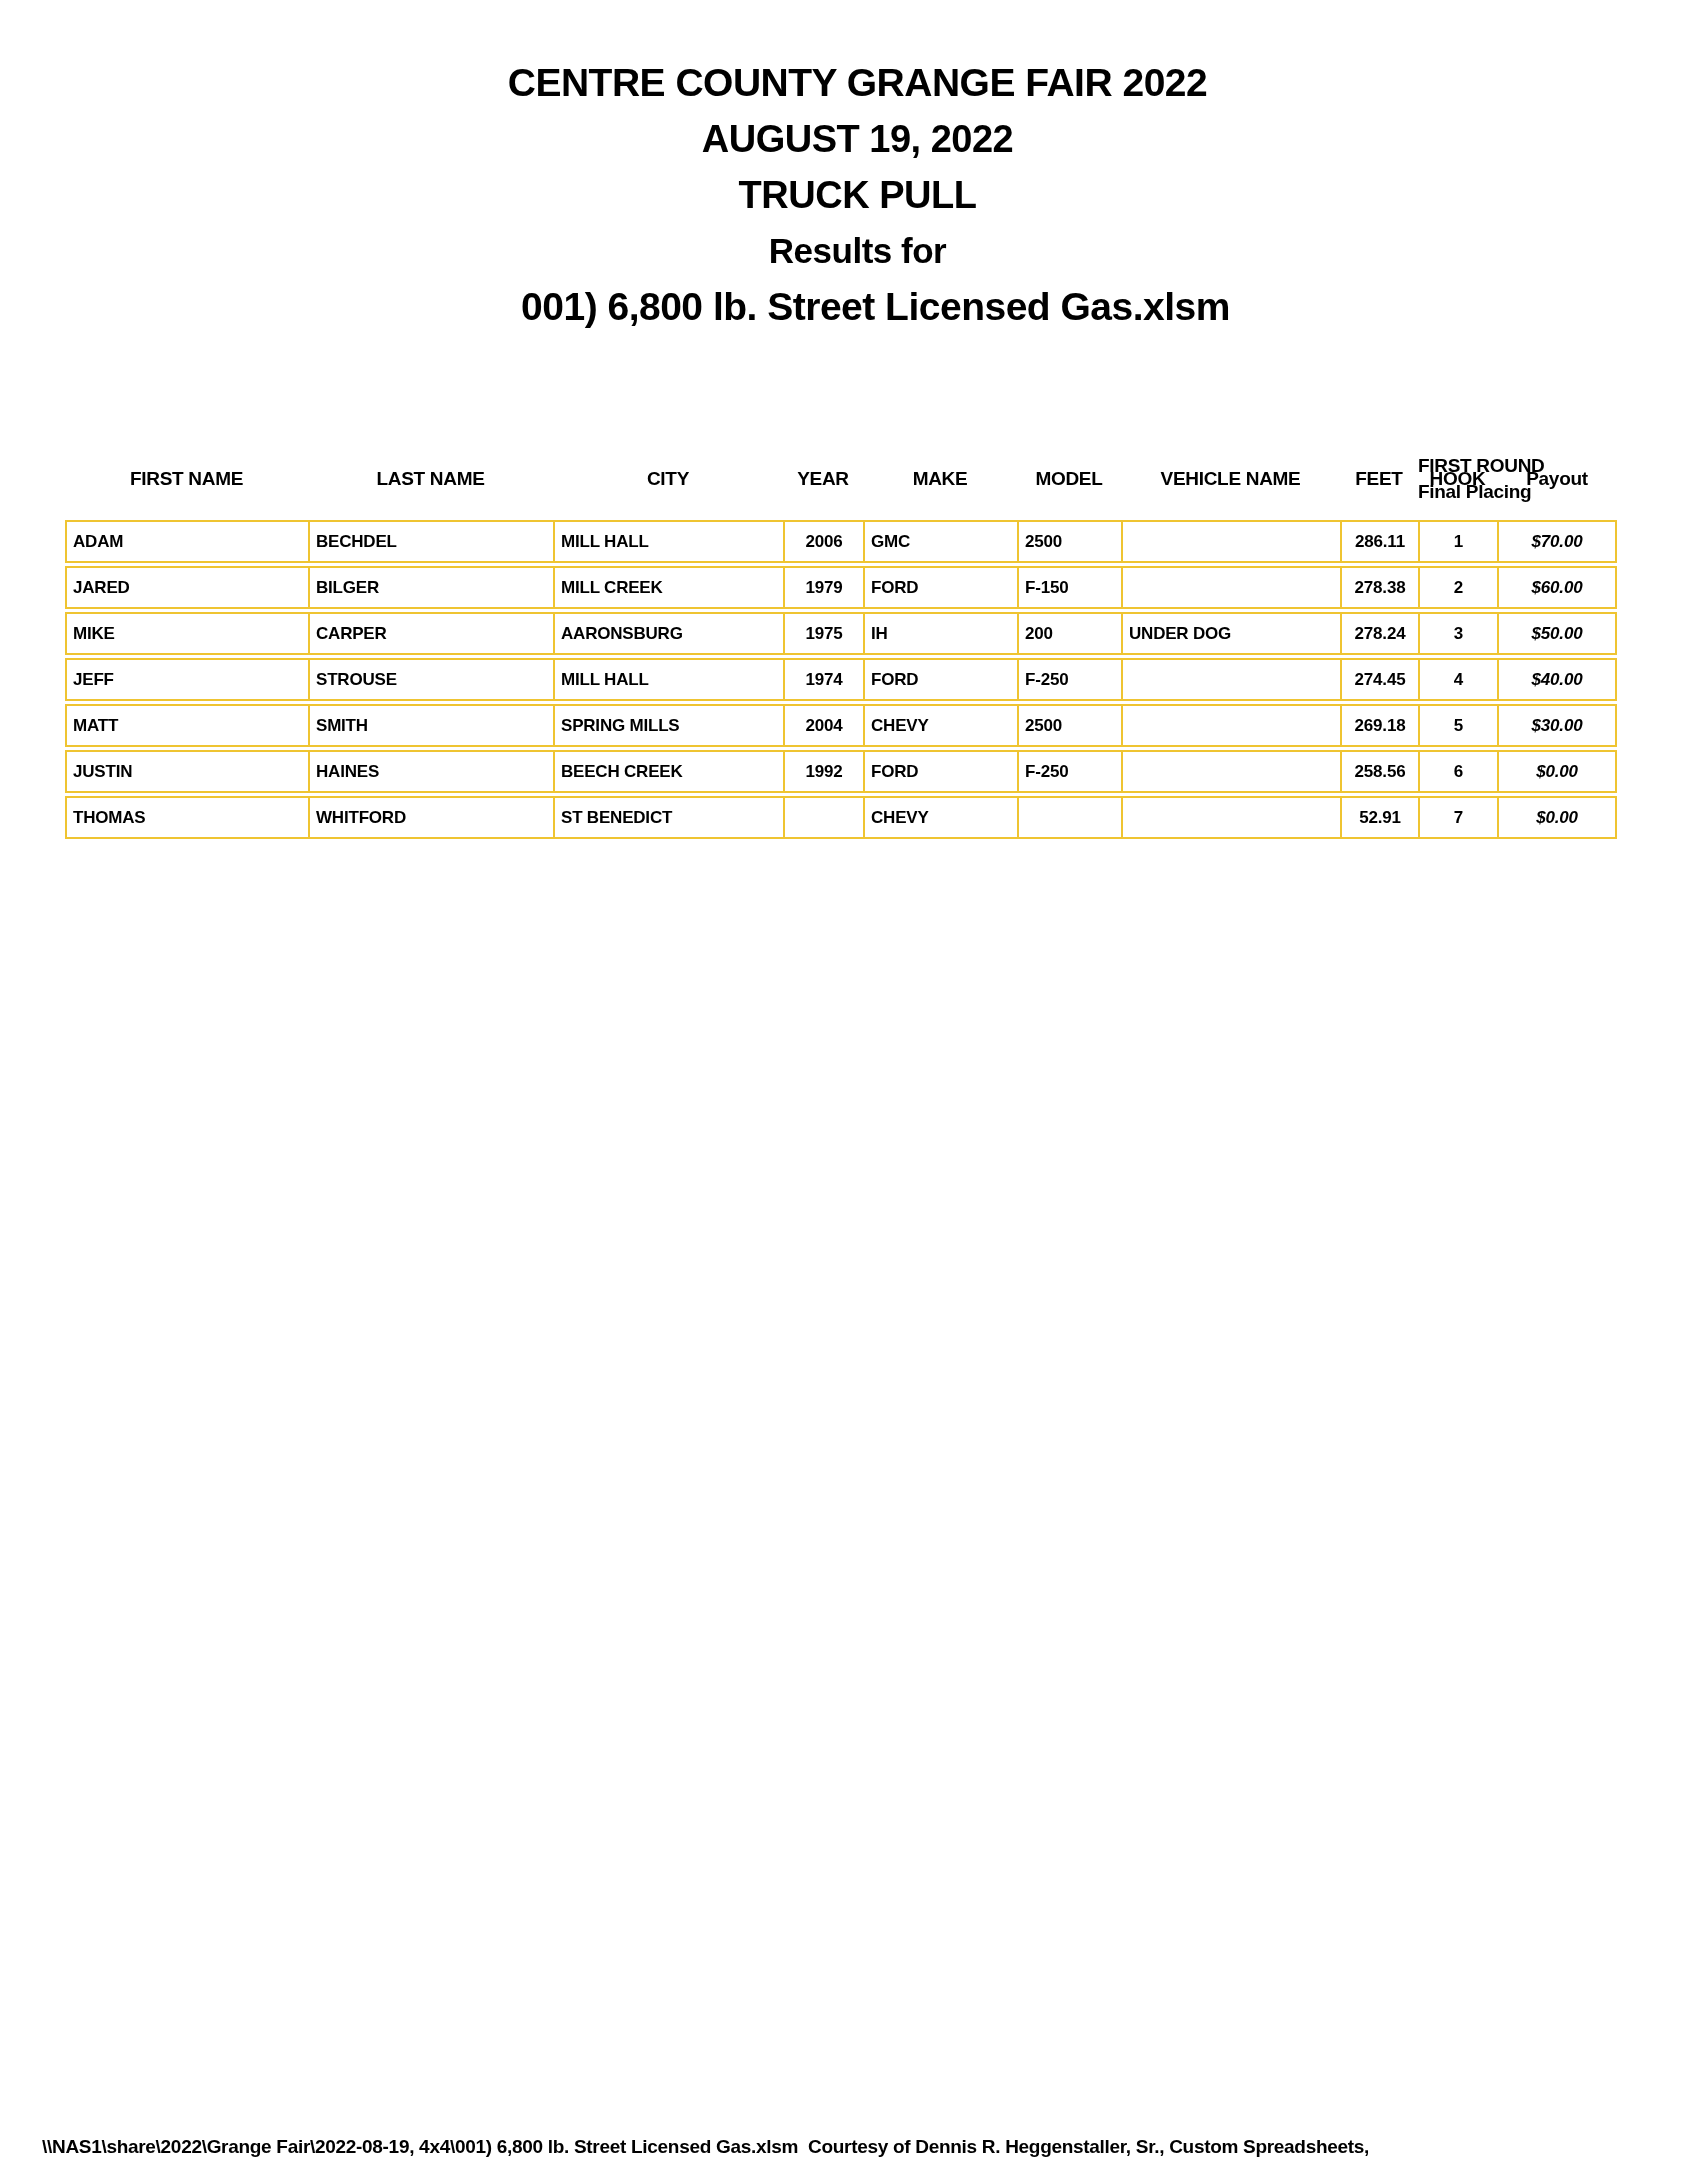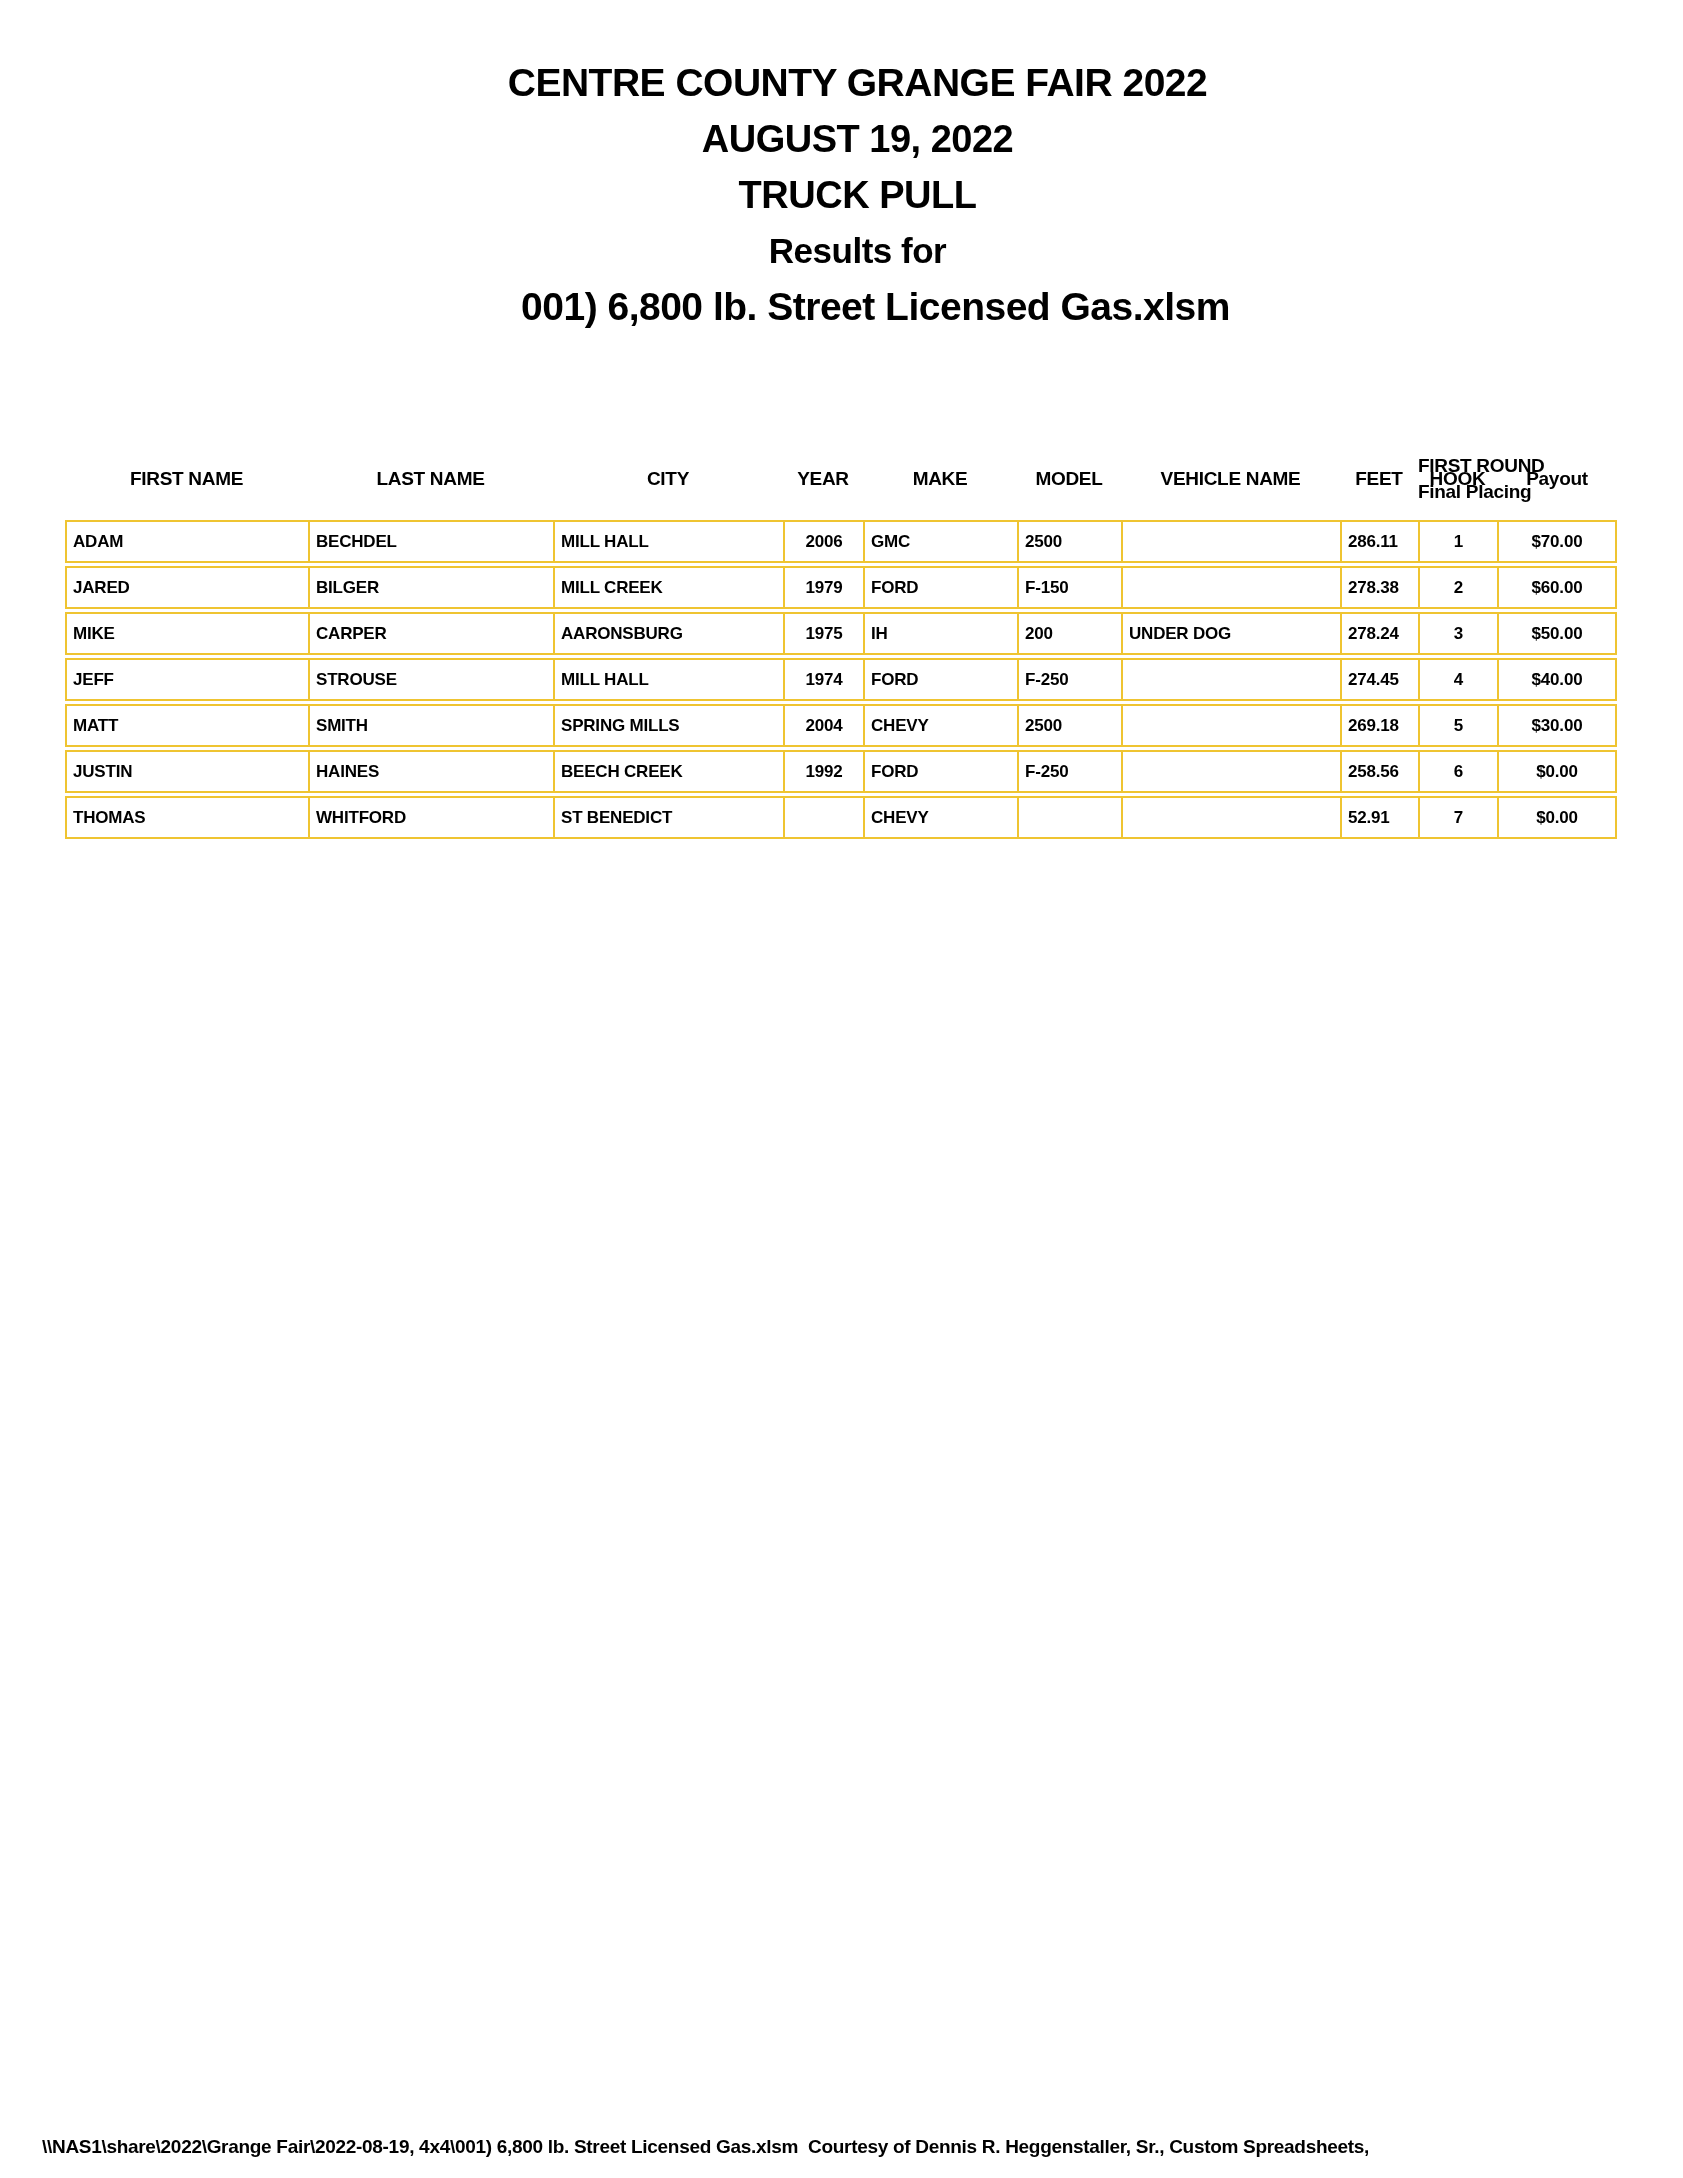--- a/index.html
+++ b/index.html
@@ -65,24 +65,24 @@
     padding: 0 6px;
     vertical-align: middle;
     font-size: 17px;
     letter-spacing: -0.2px;
     white-space: nowrap;
     overflow: hidden;
     border-top: 2px solid var(--gold, #efc431);
     border-bottom: 2px solid var(--gold, #efc431);
     border-left: 2px solid var(--gold, #efc431);
   }
-  table.results tbody td:last-child { border-right: 2px solid var(--gold, #efc431); }
+  table.results tbody td:last-child { border-right: 2px solid var(--gold, #efc431); font-style: italic; }
   td.al-l { text-align: left; padding-left: 10px; }
   td.al-c { text-align: center; }
-  td.al-r { text-align: left; padding-right: 6px; }
+  td.al-r { text-align: center; padding-right: 6px; }
 
   
   .footer {
     position: absolute;
     left: 42px;
     top: 2057px;
     font-size: 19px;
     font-weight: bold;
     letter-spacing: -0.3px;
     line-height: 36px;

